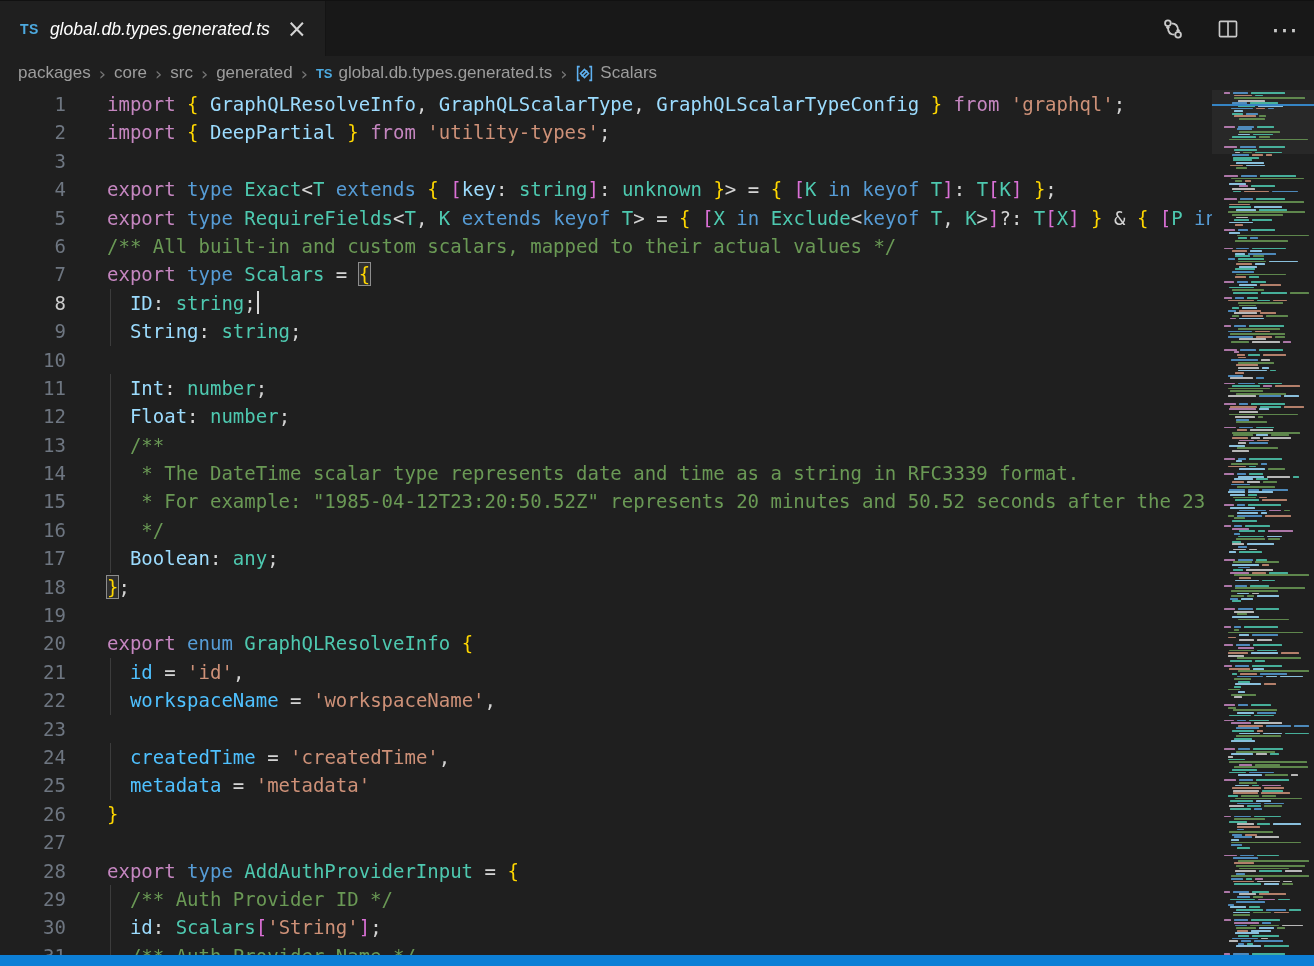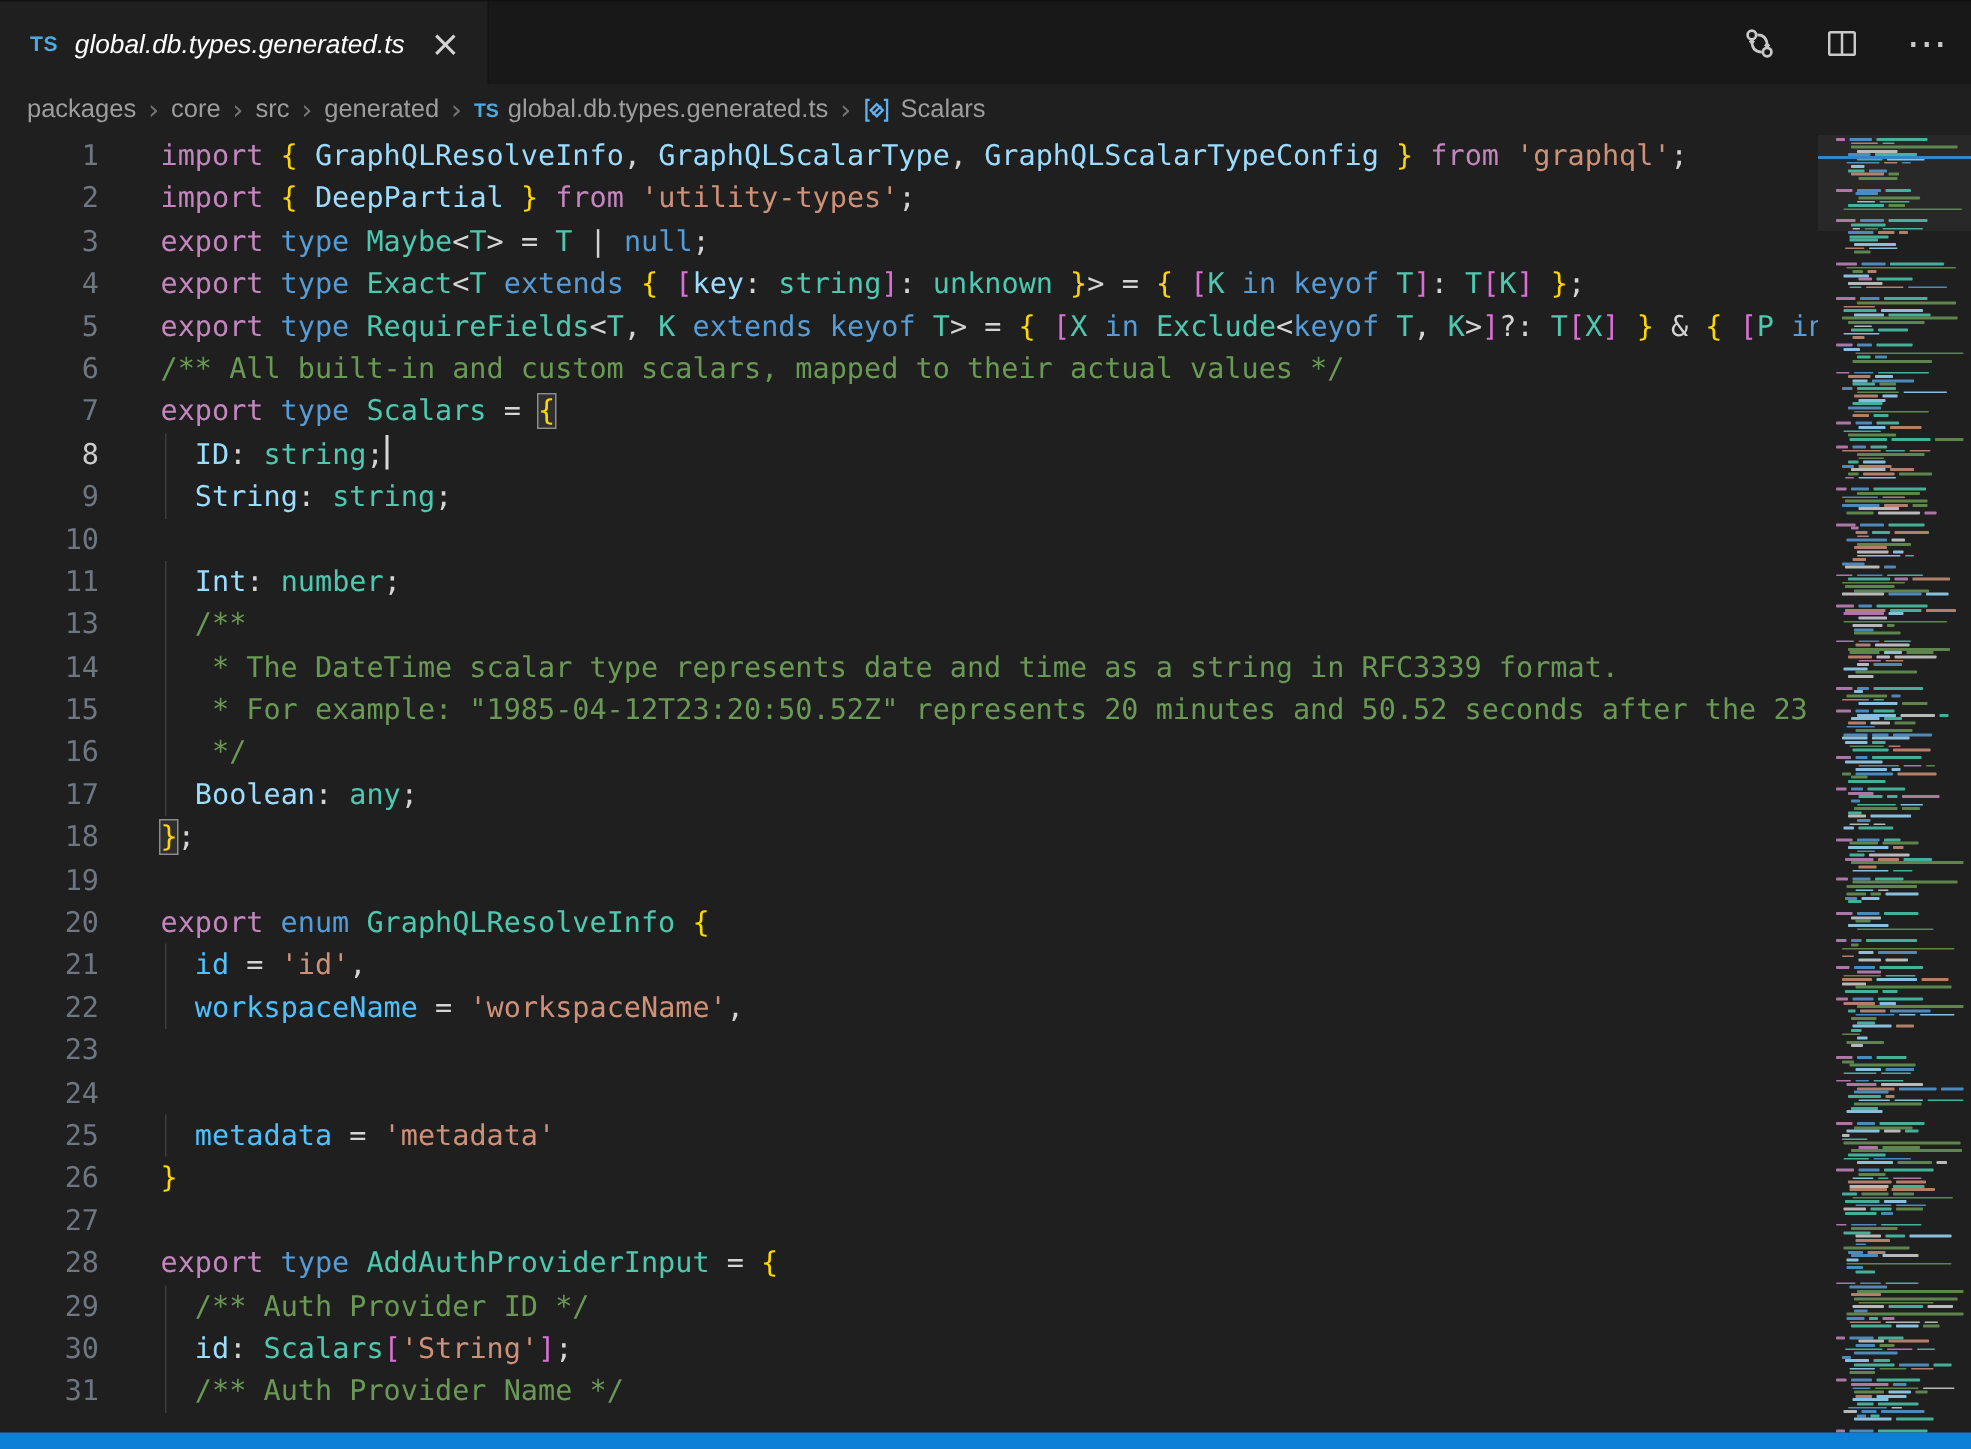--- a/index.html
+++ b/index.html
@@ -116,21 +116,20 @@
       <div class="line">
         <span class="num">1</span>
         <span class="codetext"><span class="tk-kw">import </span><span class="tk-b1">{ </span><span class="tk-var">GraphQLResolveInfo</span><span class="tk-fg">, </span><span class="tk-var">GraphQLScalarType</span><span class="tk-fg">, </span><span class="tk-var">GraphQLScalarTypeConfig</span><span class="tk-b1"> }</span><span class="tk-kw"> from </span><span class="tk-str">'graphql'</span><span class="tk-fg">;</span></span>
       </div>
       <div class="line">
         <span class="num">2</span>
         <span class="codetext"><span class="tk-kw">import </span><span class="tk-b1">{ </span><span class="tk-var">DeepPartial</span><span class="tk-b1"> }</span><span class="tk-kw"> from </span><span class="tk-str">'utility-types'</span><span class="tk-fg">;</span></span>
       </div>
       <div class="line">
         <span class="num">3</span>
-        <span class="codetext"><span class="tk-kw">export </span><span class="tk-kw2">type </span><span class="tk-type">Maybe</span><span class="tk-fg">&lt;</span><span class="tk-type">T</span><span class="tk-fg">&gt;</span><span class="tk-op"> = </span><span class="tk-type">T</span><span class="tk-op"> | </span><span class="tk-kw2">null</span><span class="tk-fg">;</span></span>
       </div>
       <div class="line">
         <span class="num">4</span>
         <span class="codetext"><span class="tk-kw">export </span><span class="tk-kw2">type </span><span class="tk-type">Exact</span><span class="tk-fg">&lt;</span><span class="tk-type">T</span><span class="tk-kw2"> extends </span><span class="tk-b1">{ </span><span class="tk-b2">[</span><span class="tk-var">key</span><span class="tk-fg">: </span><span class="tk-type">string</span><span class="tk-b2">]</span><span class="tk-fg">: </span><span class="tk-type">unknown</span><span class="tk-b1"> }</span><span class="tk-fg">&gt;</span><span class="tk-op"> = </span><span class="tk-b1">{ </span><span class="tk-b2">[</span><span class="tk-type">K</span><span class="tk-kw2"> in </span><span class="tk-kw2">keyof </span><span class="tk-type">T</span><span class="tk-b2">]</span><span class="tk-fg">: </span><span class="tk-type">T</span><span class="tk-b2">[</span><span class="tk-type">K</span><span class="tk-b2">]</span><span class="tk-b1"> }</span><span class="tk-fg">;</span></span>
       </div>
       <div class="line">
         <span class="num">5</span>
         <span class="codetext"><span class="tk-kw">export </span><span class="tk-kw2">type </span><span class="tk-type">RequireFields</span><span class="tk-fg">&lt;</span><span class="tk-type">T</span><span class="tk-fg">, </span><span class="tk-type">K</span><span class="tk-kw2"> extends </span><span class="tk-kw2">keyof </span><span class="tk-type">T</span><span class="tk-fg">&gt;</span><span class="tk-op"> = </span><span class="tk-b1">{ </span><span class="tk-b2">[</span><span class="tk-type">X</span><span class="tk-kw2"> in </span><span class="tk-type">Exclude</span><span class="tk-fg">&lt;</span><span class="tk-kw2">keyof </span><span class="tk-type">T</span><span class="tk-fg">, </span><span class="tk-type">K</span><span class="tk-fg">&gt;</span><span class="tk-b2">]</span><span class="tk-fg">?: </span><span class="tk-type">T</span><span class="tk-b2">[</span><span class="tk-type">X</span><span class="tk-b2">]</span><span class="tk-b1"> }</span><span class="tk-op"> &amp; </span><span class="tk-b1">{ </span><span class="tk-b2">[</span><span class="tk-type">P</span><span class="tk-kw2"> in </span></span>
       </div>
       <div class="line">
@@ -150,20 +149,24 @@
         <span class="codetext"><i class="guide"></i><span class="tk-fg">  </span><span class="tk-var">String</span><span class="tk-fg">: </span><span class="tk-type">string</span><span class="tk-fg">;</span></span>
       </div>
       <div class="line">
         <span class="num">10</span>
       </div>
       <div class="line">
         <span class="num">11</span>
         <span class="codetext"><i class="guide"></i><span class="tk-fg">  </span><span class="tk-var">Int</span><span class="tk-fg">: </span><span class="tk-type">number</span><span class="tk-fg">;</span></span>
       </div>
       <div class="line">
+        <span class="num">12</span>
+        <span class="codetext"><i class="guide"></i><span class="tk-fg">  </span><span class="tk-var">Float</span><span class="tk-fg">: </span><span class="tk-type">number</span><span class="tk-fg">;</span></span>
+      </div>
+      <div class="line">
         <span class="num">13</span>
         <span class="codetext"><i class="guide"></i><span class="tk-fg">  </span><span class="tk-com">/**</span></span>
       </div>
       <div class="line">
         <span class="num">14</span>
         <span class="codetext"><i class="guide"></i><span class="tk-com">   * The DateTime scalar type represents date and time as a string in RFC3339 format.</span></span>
       </div>
       <div class="line">
         <span class="num">15</span>
         <span class="codetext"><i class="guide"></i><span class="tk-com">   * For example: "1985-04-12T23:20:50.52Z" represents 20 minutes and 50.52 seconds after the 23</span></span>
@@ -194,20 +197,21 @@
       </div>
       <div class="line">
         <span class="num">22</span>
         <span class="codetext"><i class="guide"></i><span class="tk-fg">  </span><span class="tk-enm">workspaceName</span><span class="tk-op"> = </span><span class="tk-str">'workspaceName'</span><span class="tk-fg">,</span></span>
       </div>
       <div class="line">
         <span class="num">23</span>
       </div>
       <div class="line">
         <span class="num">24</span>
+        <span class="codetext"><i class="guide"></i><span class="tk-fg">  </span><span class="tk-enm">createdTime</span><span class="tk-op"> = </span><span class="tk-str">'createdTime'</span><span class="tk-fg">,</span></span>
       </div>
       <div class="line">
         <span class="num">25</span>
         <span class="codetext"><i class="guide"></i><span class="tk-fg">  </span><span class="tk-enm">metadata</span><span class="tk-op"> = </span><span class="tk-str">'metadata'</span></span>
       </div>
       <div class="line">
         <span class="num">26</span>
         <span class="codetext"><span class="tk-b1">}</span></span>
       </div>
       <div class="line">

